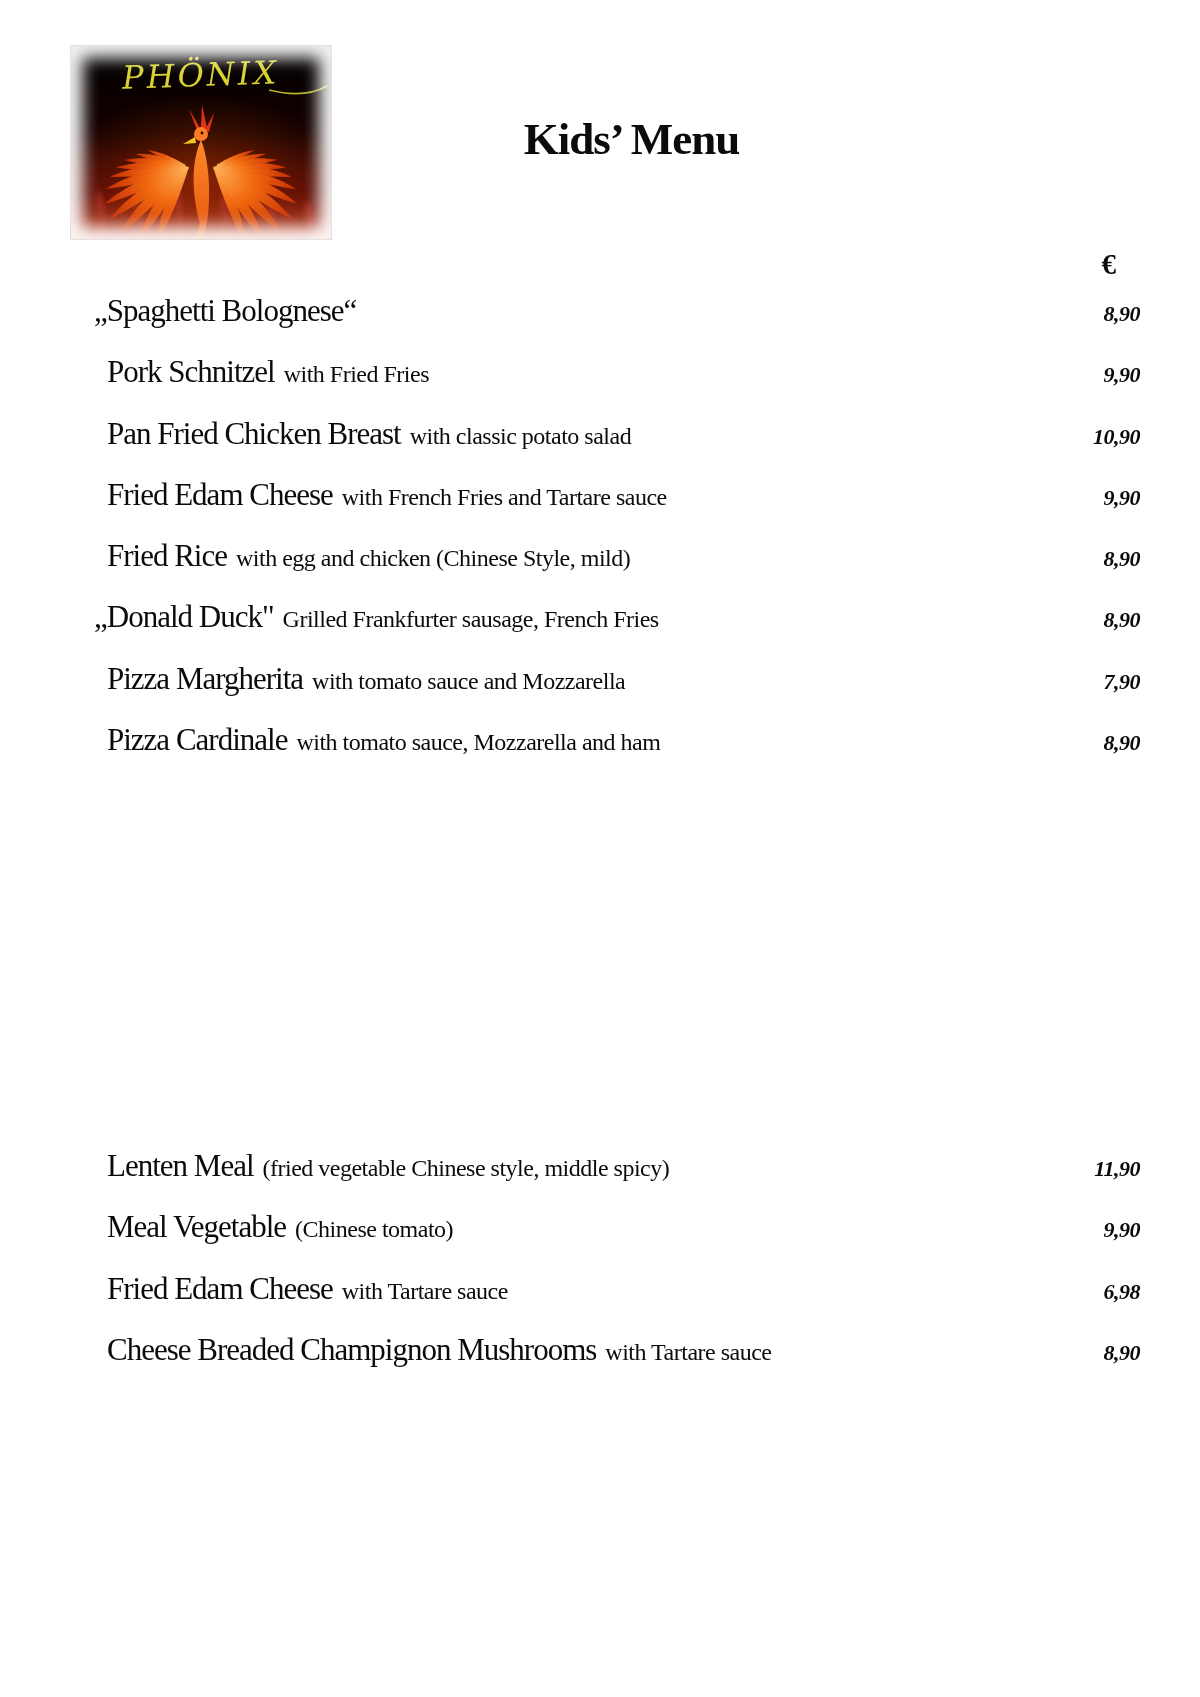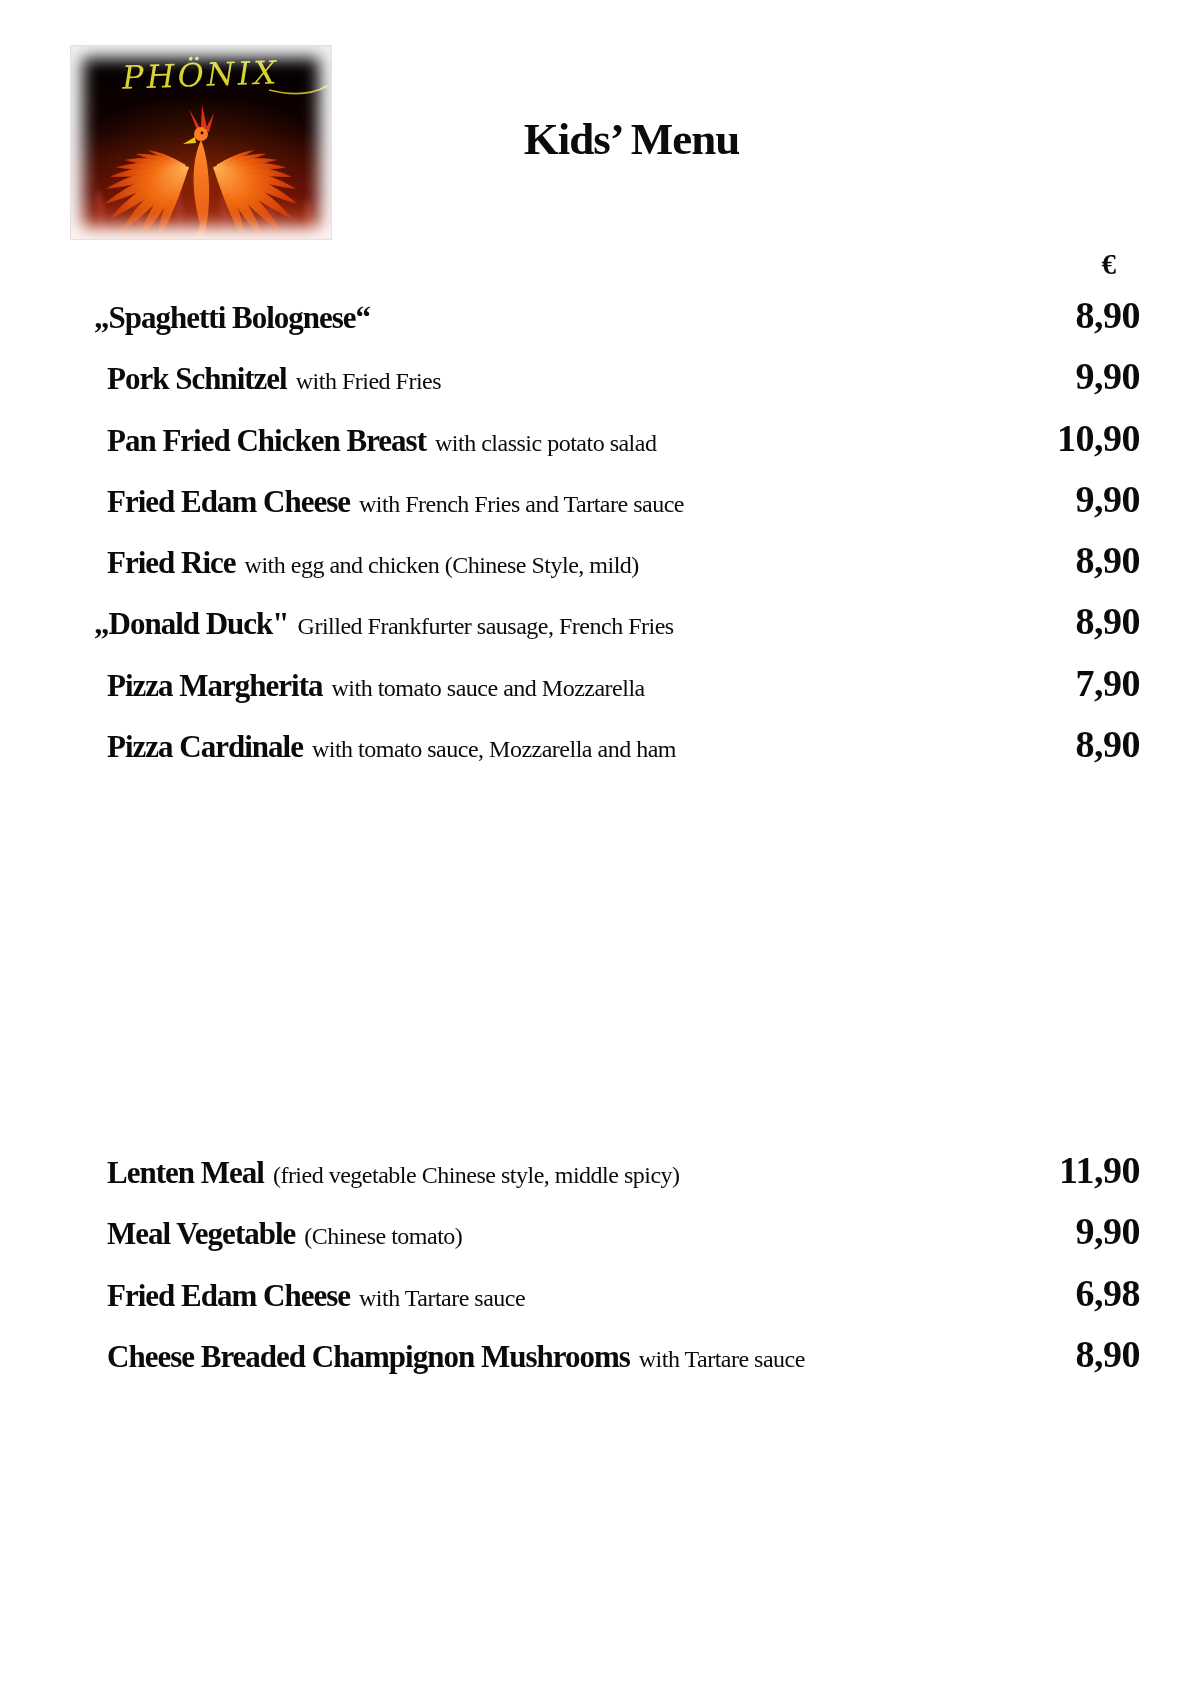--- a/index.html
+++ b/index.html
@@ -49,27 +49,27 @@
   }
   .section-0 .items{top:287px;}
   .section-1 .items{top:1142px;}
   .row{
     display:flex;justify-content:space-between;align-items:baseline;
     height:61.3px;box-sizing:border-box;padding-top:6px;
   }
   .row.hang{margin-left:-13px;}
   .left{white-space:nowrap;}
   .item-name{
-    font-weight:bold;font-size:31px;letter-spacing:-1px;
+    font-weight:normal;font-size:31px;letter-spacing:-1px;
   }
   .item-desc{
     font-weight:normal;font-size:24px;letter-spacing:-0.5px;margin-left:9px;
   }
   .item-price{
-    font-weight:bold;font-size:38px;letter-spacing:-0.5px;white-space:nowrap;
+    font-weight:bold;font-size:22px;letter-spacing:-0.5px;white-space:nowrap;font-style:italic;
   }
 </style>
 </head>
 <body>
 
 <div class="page">
 
   <div class="logo">
     <svg viewBox="0 0 260 193" aria-hidden="true">
       <defs>

